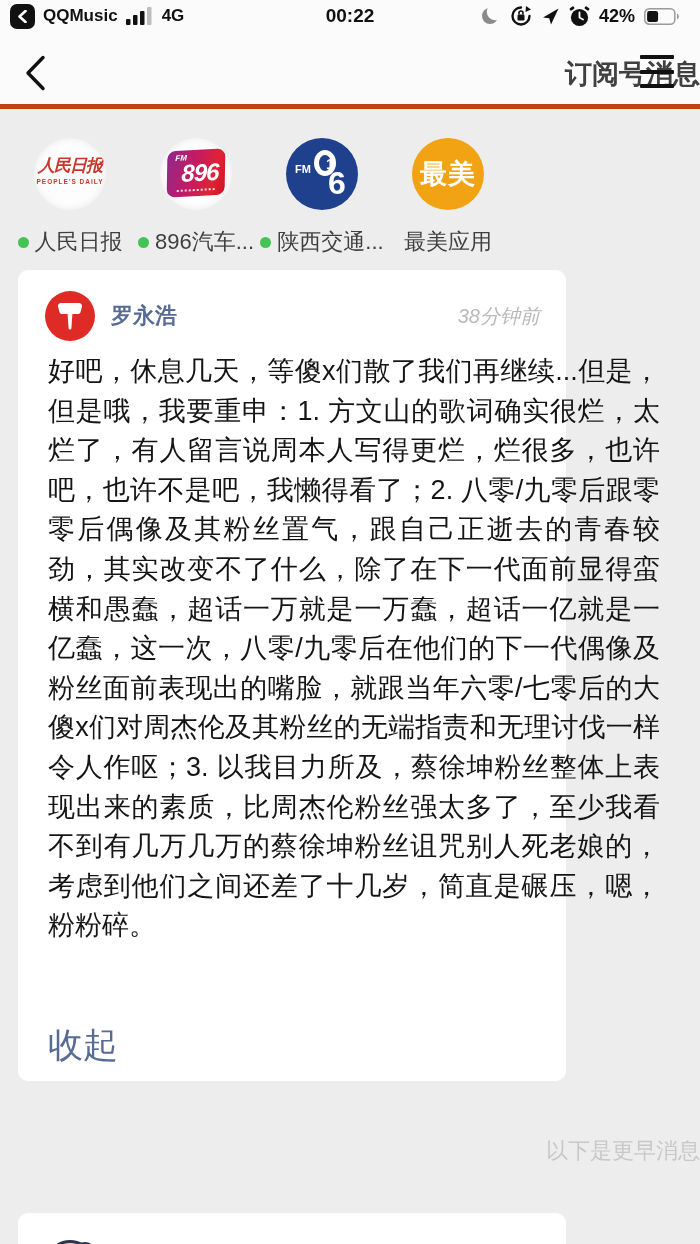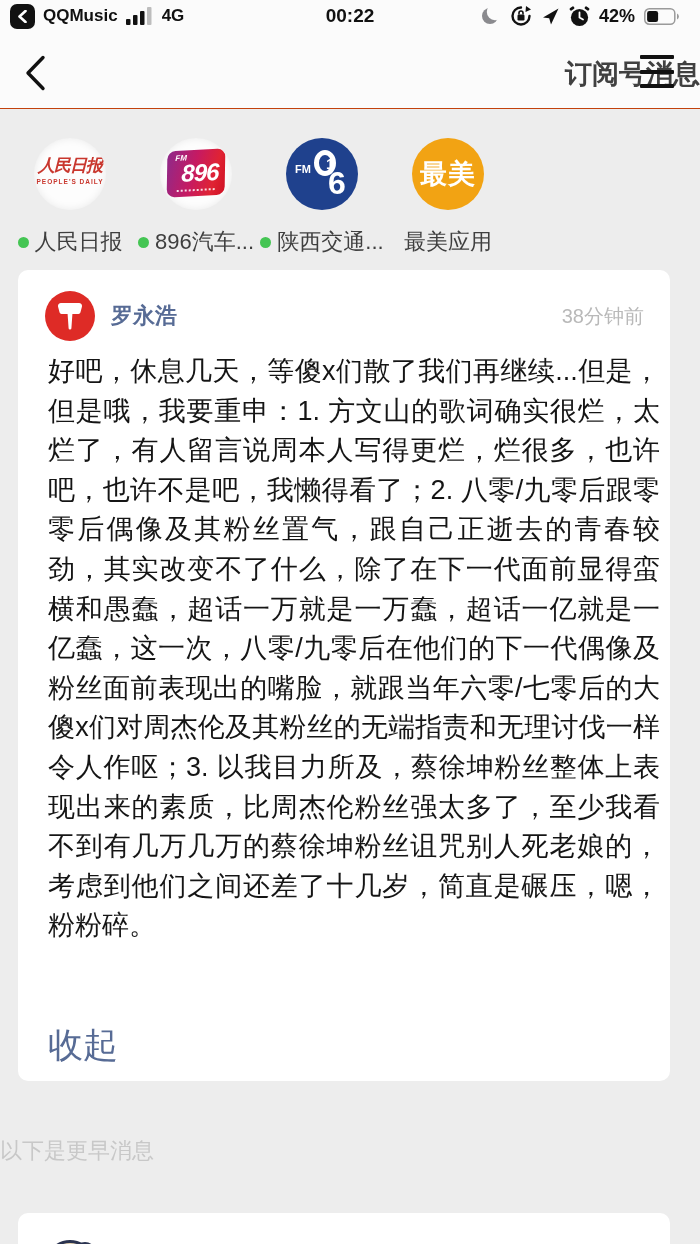--- a/index.html
+++ b/index.html
@@ -3,21 +3,21 @@
 <meta charset="utf-8">
 <style>
   * { margin:0; padding:0; box-sizing:border-box; }
   html,body { width:700px; height:1244px; overflow:hidden; }
   body {
     font-family:"Liberation Sans","DejaVu Sans",sans-serif;
     background:#ededed; position:relative; color:#141414;
   }
   
   .topbar { position:absolute; top:0; left:0; width:700px; height:109px;
-    background:#fbfbfb; border-bottom:1px solid #c2410c; }
+    background:#fbfbfb; border-bottom:5px solid #c2410c; }
   .status-bar { position:absolute; top:0; left:0; width:700px; height:32px;
     display:flex; align-items:center; font-size:17px; font-weight:600; color:#111; }
   .sb-left { display:flex; align-items:center; gap:8px; padding-left:10px; }
   .app-badge { width:25px; height:25px; background:#111; border-radius:7px;
     display:flex; align-items:center; justify-content:center; }
   .sb-center { position:absolute; left:0; right:0; text-align:center; font-size:19px; font-weight:700; }
   .sb-right { margin-left:auto; display:flex; align-items:center; gap:9px; padding-right:20px; position:relative; z-index:2; }
   .sb-left { position:relative; z-index:2; }
   .pct { font-size:18px; font-weight:600; }
   
@@ -51,33 +51,33 @@
     border-top:2px dotted rgba(255,255,255,.85); }
   .av-fm916 { background:#1f418d; }
   .fm916-fm { position:absolute; top:25px; left:9px; font-size:11px; font-weight:800; color:#fff; }
   .fm916-ring { position:absolute; top:12px; left:28px; width:22px; height:26px;
     border:5px solid #fff; border-radius:50%; }
   .fm916-one { position:absolute; top:17px; left:40px; font-size:15px; font-weight:800; color:#fff; }
   .fm916-six { position:absolute; top:27px; left:42px; font-size:32px; font-weight:800; color:#fff; }
   .av-zuimei { background:#f2a313; display:flex; align-items:center; justify-content:center; }
   .zuimei-txt { color:#fff; font-size:27px; font-weight:800; letter-spacing:1px;text-align:center; }
   
-  .card { position:absolute; left:18px; width:652px; background:#fff; border-radius:10px; }
+  .card { position:absolute; left:18px; width:548px; background:#fff; border-radius:10px; }
   .card1 { top:270px; height:811px; }
   .card-head { position:absolute; top:21px; left:27px; right:26px; height:50px;
     display:flex; align-items:center; }
   .post-avatar { width:50px; height:50px; border-radius:50%; background:#de2b26;
     display:flex; align-items:center; justify-content:center; flex:0 0 auto; }
   .post-name { margin-left:16px; font-size:22px; font-weight:600; color:#576b95; cursor:pointer; }
-  .post-time { margin-left:auto; font-size:20px; color:#b9b9b9; }
+  .post-time { margin-left:auto; font-size:20px; color:#b9b9b9;font-style:italic; }
   .post-body { position:absolute; top:82px; left:30px; width:612px;
     font-size:27px; line-height:39.6px; color:#151515; text-align:justify; }
   .collapse-link { position:absolute; left:30px; top:752px; font-size:35px; color:#576b95; cursor:pointer; }
   
-  .earlier { position:absolute; top:1136px; left:0; width:700px; text-align:left;
+  .earlier { position:absolute; top:1136px; left:0; width:700px; text-align:right;
     font-size:22px; color:#c8c8c8; }
   
   .card2 { top:1213px; height:120px; }
   .card2 .mini-avatar { position:absolute; top:27px; left:27px; width:50px; height:50px;
     border-radius:50%; background:#ecd9b4; border:3px solid #2a3350; }
   .card2 .mini-accent { position:absolute; top:29px; left:56px; width:22px; height:22px;
     border-radius:50%; background:#2a3350; }
   svg { display:block; }
 </style>
 </head>

